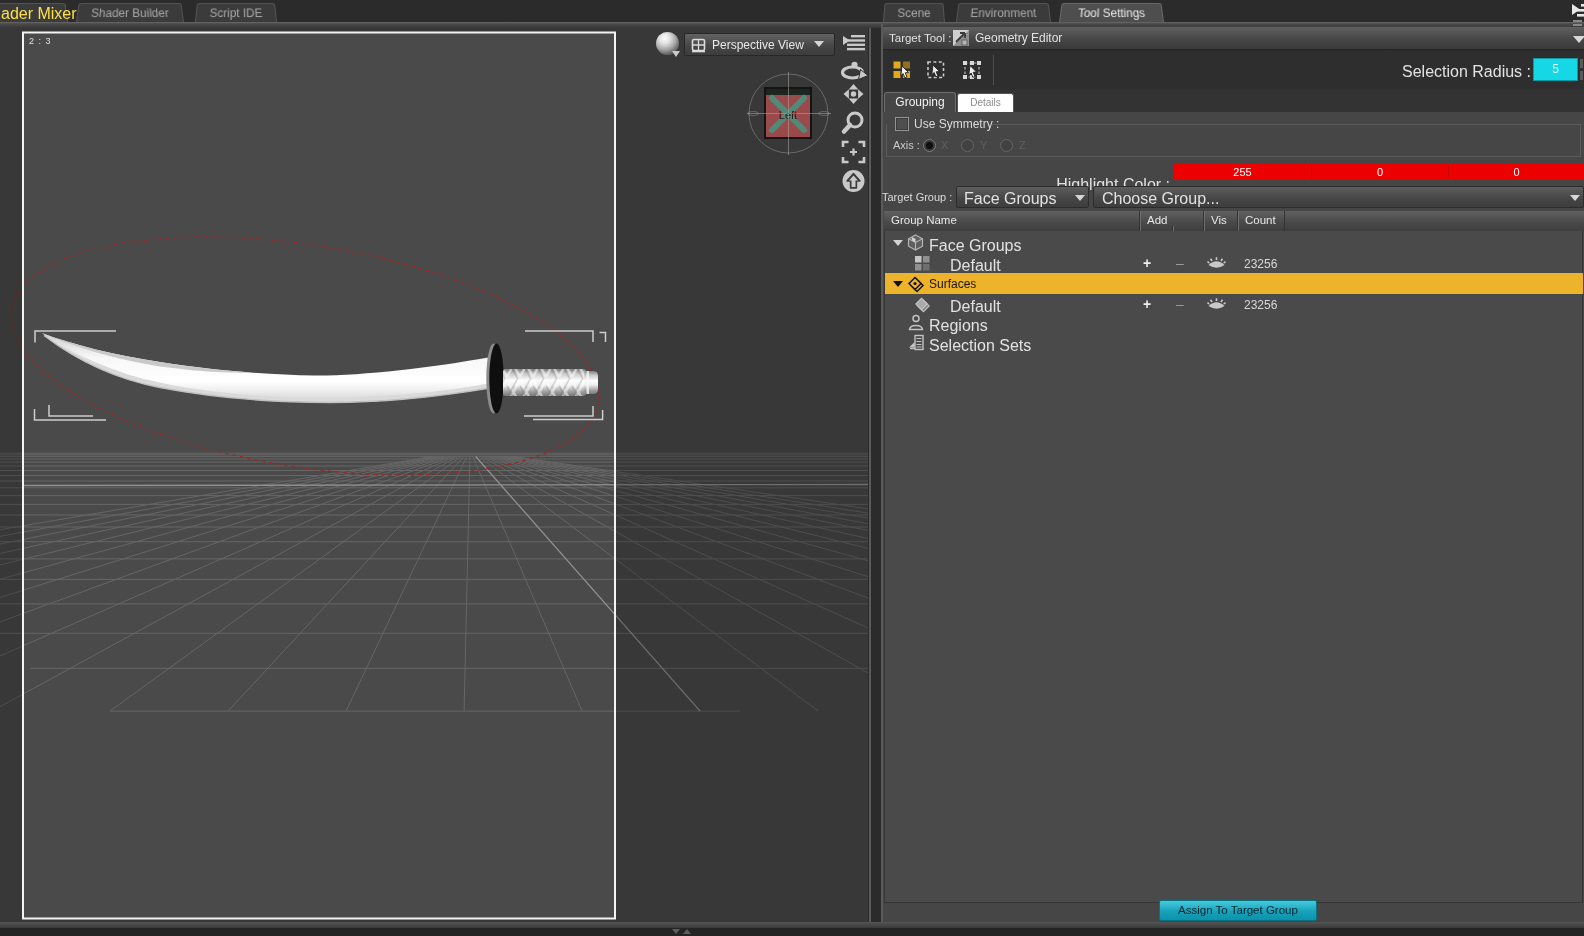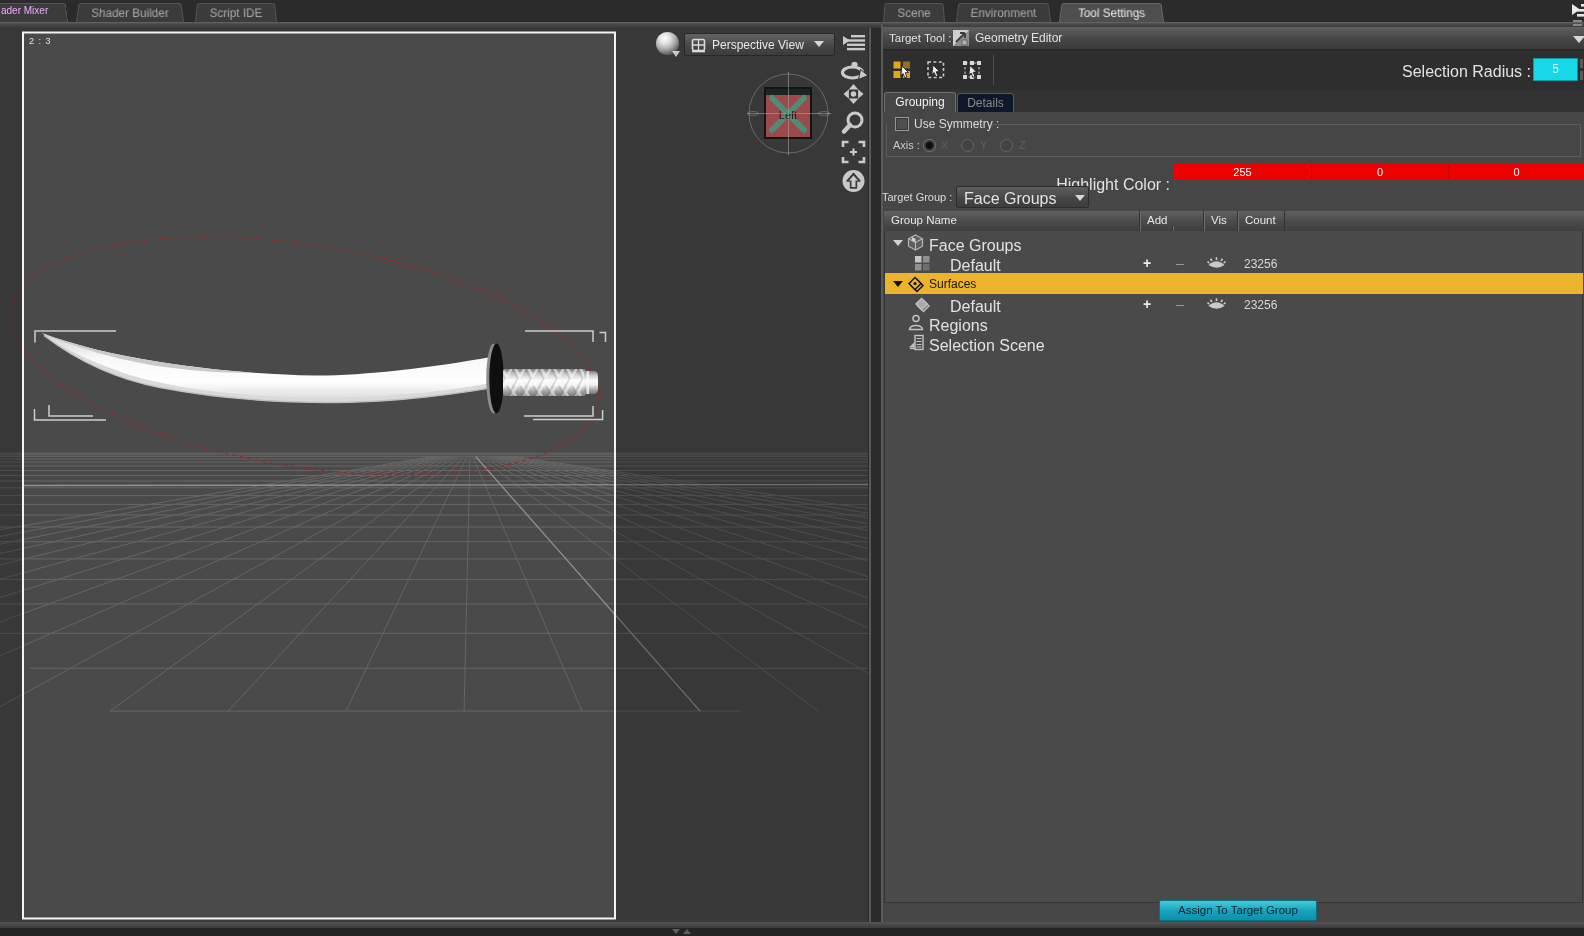--- a/index.html
+++ b/index.html
@@ -1,21 +1,21 @@
 <!DOCTYPE html>
 <html><head><meta charset="utf-8"><style>
 *{margin:0;padding:0;box-sizing:border-box}
 html,body{width:1584px;height:936px;overflow:hidden;background:#2b2b2b;
 font-family:"Liberation Sans",sans-serif;-webkit-font-smoothing:antialiased}
 #root{position:absolute;left:0;top:0;width:1584px;height:936px;background:#2b2b2b}
 .abs{position:absolute}
 .tab{position:absolute;top:2px;height:20px;line-height:20px;text-align:center;
 color:#aaa;font-size:12px;background:#3b3b3b;border:1px solid #555;border-bottom:none;
 border-radius:3px 3px 0 0;transform:perspective(8px) rotateX(1.2deg);transform-origin:bottom}
-.tabtxt{position:absolute;top:5px;font-size:10px;color:#f0abfc}
+.tabtxt{position:absolute;top:5px;font-size:16px;color:#fde047}
 .vlabel{color:#e2e2e2;font-size:16px}
 </style></head><body>
 <div id="root">
 
 <div class="abs" style="left:0;top:0;width:1584px;height:22px;background:#2b2b2b"></div>
 <div class="tab" style="left:-40px;width:108px"></div>
 <div class="tabtxt" style="left:1px">ader Mixer</div>
 <div class="tab" style="left:76px;width:108px">Shader Builder</div>
 <div class="tab" style="left:195px;width:82px">Script IDE</div>
 <div class="abs" style="left:0;top:22px;width:1584px;height:6px;background:linear-gradient(#6a6a6a,#4a4a4a 30%,#383838)"></div>
@@ -242,21 +242,21 @@
 <path d="M7,4.5 L13.5,11 L10.2,11.3 L12,15.5 L9.8,16.3 L8.2,12.1 L5.8,14.1 Z" fill="#f0f0f0" stroke="#222" stroke-width="0.9"></path>
 </svg>
 <div class="abs" style="left:993px;top:55px;width:1px;height:30px;background:#1e1e1e;border-right:1px solid #4e4e4e"></div>
 <div class="abs vlabel" style="left:1380px;top:63px;width:151px;text-align:right">Selection Radius :</div>
 <div class="abs" style="left:1533px;top:58px;width:45px;height:23px;background:#16d7e6;border:1px solid #0b99a8;color:#d9ffff;font-size:12px;text-align:center;line-height:21px">5</div>
 <div class="abs" style="left:1579px;top:58px;width:5px;height:11px;background:#5a5a5a;border:1px solid #2e2e2e"></div>
 <div class="abs" style="left:1579px;top:70px;width:5px;height:11px;background:#5a5a5a;border:1px solid #2e2e2e"></div>
 
 <div class="abs" style="left:883px;top:90px;width:701px;height:22px;background:#333333"></div>
 <div class="abs" style="left:884px;top:92px;width:72px;height:20px;background:#464646;border:1px solid #6e6e6e;border-bottom:none;border-radius:3px 3px 0 0;color:#f2f2f2;font-size:12px;text-align:center;line-height:19px">Grouping</div>
-<div class="abs" style="left:957px;top:93px;width:57px;height:19px;background:#0f172a;border:1px solid #575757;border-bottom:none;border-radius:3px 3px 0 0;color:#8a8a8a;font-size:12px;text-align:center;line-height:18px">Details</div>
+<div class="abs" style="left:957px;top:93px;width:57px;height:19px;background:#ffffff;border:1px solid #575757;border-bottom:none;border-radius:3px 3px 0 0;color:#8a8a8a;font-size:10px;text-align:center;line-height:18px">Details</div>
 
 <div class="abs" style="left:883px;top:112px;width:701px;height:813px;background:#464646"></div>
 <div class="abs" style="left:895px;top:117px;width:14px;height:14px;background:#4f4f4f;border:1px solid #949494;box-shadow:inset 0 0 0 1px #3a3a3a"></div>
 <div class="abs" style="left:914px;top:117px;font-size:12px;color:#dcdcdc">Use Symmetry :</div>
 <div class="abs" style="left:992px;top:124px;width:589px;height:1px;background:#5c5c5c"></div>
 <div class="abs" style="left:886px;top:124px;width:1px;height:33px;background:#5c5c5c"></div>
 <div class="abs" style="left:1580px;top:124px;width:1px;height:33px;background:#5c5c5c"></div>
 <div class="abs" style="left:886px;top:156px;width:695px;height:1px;background:#5c5c5c"></div>
 <div class="abs" style="left:893px;top:139px;font-size:11px;color:#c9c9c9">Axis :</div>
 <div class="abs" style="left:923px;top:139px;width:13px;height:13px;border-radius:50%;border:1px solid #7a7a7a;background:radial-gradient(circle,#0e0e0e 0 3px,#383838 4px)"></div>
@@ -269,20 +269,24 @@
 <div class="abs" style="left:1174px;top:164px;width:414px;height:16px;background:#ec0000;color:#fff;font-size:11px">
  <span class="abs" style="left:0;top:1.5px;width:137px;text-align:center">255</span>
  <span class="abs" style="left:137px;top:1.5px;width:137px;text-align:center;border-left:1px solid #c00000">0</span>
  <span class="abs" style="left:274px;top:1.5px;width:136px;text-align:center;border-left:1px solid #c00000">0</span>
 </div>
 <div class="abs" style="left:882px;top:191px;font-size:11px;color:#dcdcdc">Target Group :</div>
 <div class="abs" style="left:956px;top:186px;width:133px;height:22px;background:linear-gradient(#5e5e5e,#454545 60%,#3d3d3d);border:1px solid #2c2c2c;border-radius:2px">
  <span class="abs vlabel" style="left:7px;top:3px">Face Groups</span>
  <span class="abs" style="left:118px;top:8px;width:0;height:0;border-left:5px solid transparent;border-right:5px solid transparent;border-top:6px solid #d6d6d6"></span>
 </div>
+<div class="abs" style="left:1093px;top:186px;width:491px;height:22px;background:linear-gradient(#5e5e5e,#454545 60%,#3d3d3d);border:1px solid #2c2c2c;border-radius:2px">
+ <span class="abs vlabel" style="left:8px;top:3px">Choose Group...</span>
+ <span class="abs" style="left:476px;top:8px;width:0;height:0;border-left:5px solid transparent;border-right:5px solid transparent;border-top:6px solid #d6d6d6"></span>
+</div>
 
 <div class="abs" style="left:884px;top:211px;width:700px;height:20px;background:linear-gradient(#616161,#4a4a4a 55%,#3e3e3e);color:#e8e8e8;font-size:11.5px">
  <span class="abs" style="left:7px;top:3px">Group Name</span>
  <span class="abs" style="left:255px;top:0;width:33px;height:20px;border-left:1px solid #333;box-shadow:inset 1px 0 0 #6e6e6e">
         <i class="abs" style="font-style:normal;left:7px;top:3px">Add</i>
       </span>
  <span class="abs" style="left:288px;top:15px;width:31px;height:20px;border-left:1px solid #333;box-shadow:inset 1px 0 0 #6e6e6e">
         <i class="abs" style="font-style:normal;left:6px;top:3px">Sub</i>
       </span>
  <span class="abs" style="left:319px;top:0;width:34px;height:20px;border-left:1px solid #333;box-shadow:inset 1px 0 0 #6e6e6e">
@@ -344,20 +348,20 @@
 <circle cx="8" cy="4.5" r="3" fill="none" stroke="#c3c3c3" stroke-width="1.5"></circle>
 <path d="M1.5,15.5 C2,10 14,10 14.5,15.5 Z" fill="none" stroke="#c3c3c3" stroke-width="1.5"></path>
 </svg>
 <div class="abs vlabel" style="left:929px;top:317px">Regions</div>
 <svg class="abs" style="left:908px;top:334px" width="16" height="17" viewBox="0 0 16 17">
 <rect x="7" y="1.5" width="8" height="14" fill="none" stroke="#c3c3c3" stroke-width="1.4"></rect>
 <path d="M8.5,4.5 H13.5 M8.5,7.5 H13.5 M8.5,10.5 H13.5 M8.5,13 H13.5" stroke="#c3c3c3" stroke-width="1.1"></path>
 <path d="M1,13.5 L6.5,8 L6.5,13.5 Z" fill="#c3c3c3"></path>
       <path d="M2,14.5 L7,14.5" stroke="#c3c3c3" stroke-width="1.4"></path>
 </svg>
-<div class="abs vlabel" style="left:929px;top:337px">Selection Scene</div>
+<div class="abs vlabel" style="left:929px;top:337px">Selection Sets</div>
 
 <div class="abs" style="left:1159px;top:900px;width:158px;height:21px;background:linear-gradient(#45cbdd,#17a1ba 55%,#0d92ab);border:1px solid #0a7181;border-radius:2px;color:#04242c;font-size:11.5px;text-align:center;line-height:19px">Assign To Target Group</div>
 
 <div class="abs" style="left:0;top:922px;width:1584px;height:6px;background:linear-gradient(#555,#3a3a3a)"></div>
 <div class="abs" style="left:0;top:928px;width:1584px;height:8px;background:#242424"></div>
 <div class="abs" style="left:672px;top:929px;width:0;height:0;border-left:4px solid transparent;border-right:4px solid transparent;border-top:5px solid #5e5e5e"></div>
 <div class="abs" style="left:683px;top:929px;width:0;height:0;border-left:4px solid transparent;border-right:4px solid transparent;border-bottom:5px solid #5e5e5e"></div>
 </div>
 </body></html>

